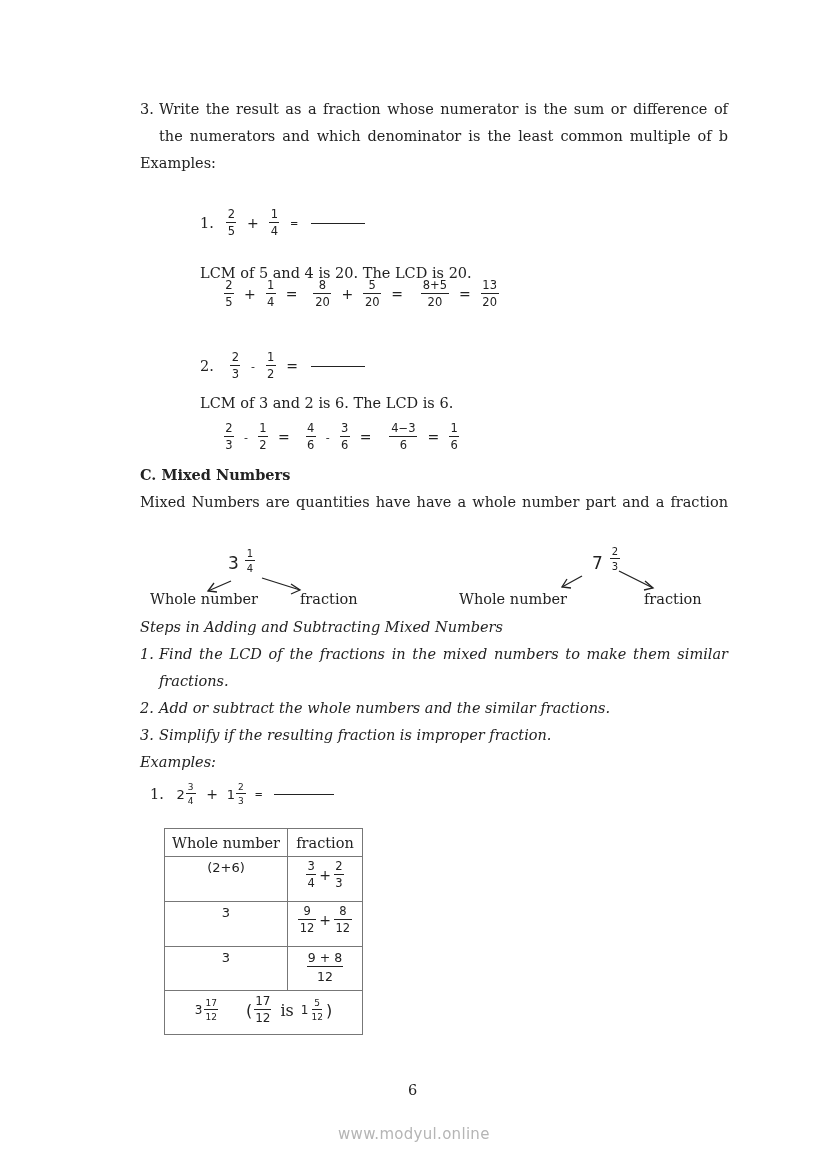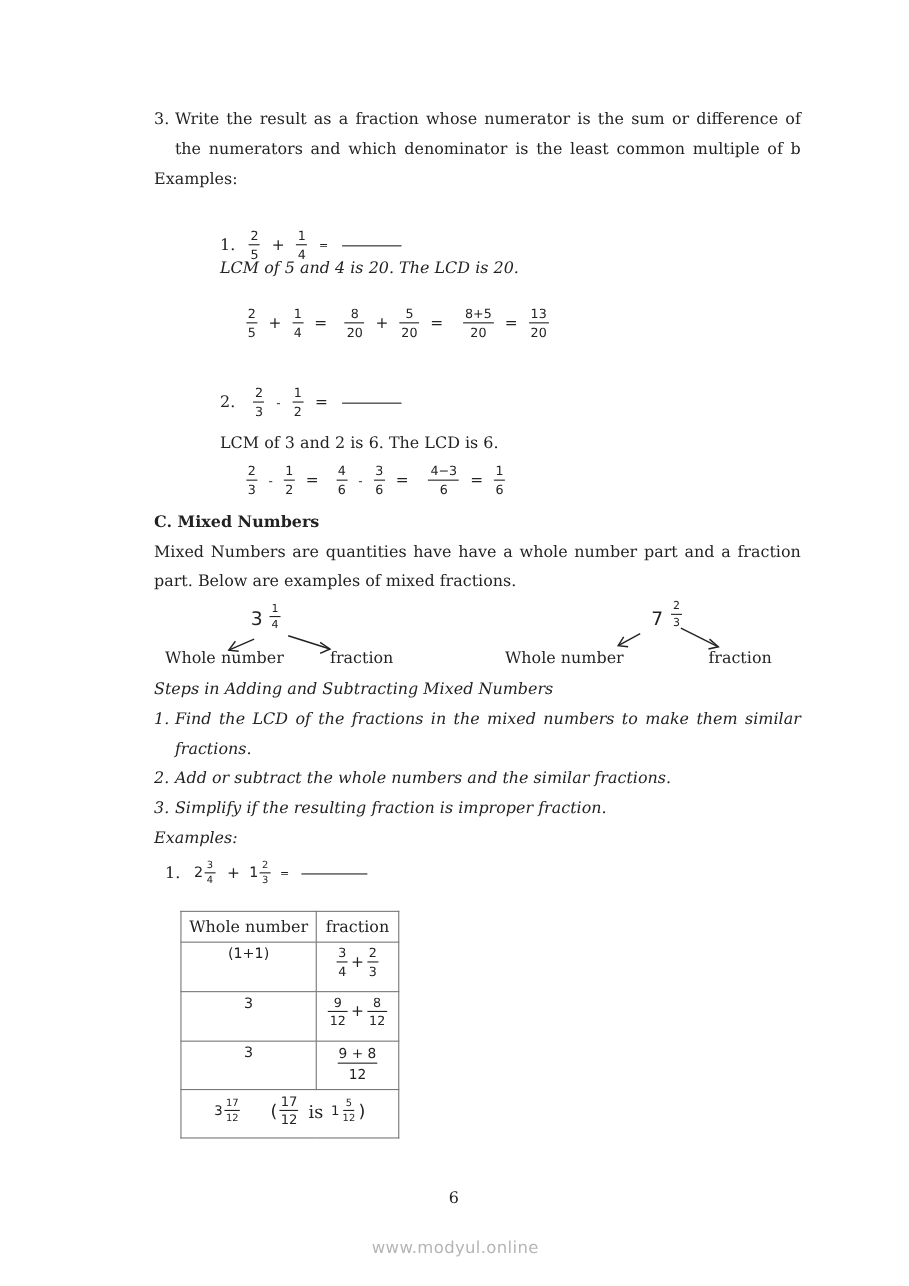--- a/index.html
+++ b/index.html
@@ -41,21 +41,21 @@
     </span>
   <span class="op">+</span>
   <span class="frac">
       <span class="num">1</span>
       <span class="den">4</span>
     </span>
   <span class="op" style="font-size:10px;">=</span>
   <span class="blank"></span>
 </div>
 
-<div class="abs serif" style="left:200px; top:236px;font-style:italic;">LCM of 5 and 4 is 20. The LCD is 20.</div>
+<div class="abs serif" style="left:200px; top:265px;">LCM of 5 and 4 is 20. The LCD is 20.</div>
 
 <div class="abs" style="left:222px; top:279px;">
   <span class="frac">
       <span class="num">2</span>
       <span class="den">5</span>
     </span>
   <span class="op">+</span>
   <span class="frac">
       <span class="num">1</span>
       <span class="den">4</span>
@@ -128,21 +128,20 @@
   <span class="frac">
       <span class="num">1</span>
       <span class="den">6</span>
     </span>
 </div>
 
 <div class="abs serif" style="left:140px; top:466px; font-weight:bold;">C. Mixed Numbers</div>
 
 <div class="para serif" style="top:489px;">
   <div class="justify">Mixed Numbers are quantities have have a whole number part and a fraction</div>
-  <div>part. Below are examples of mixed fractions.</div>
 </div>
 
 <div>
   <div class="abs sans" style="left:228px; top:553px; font-size:17px;">3</div>
   <span class="abs frac" style="left:243px; top:548px; font-size:10px; line-height:11px;">
       <span class="num">1</span>
       <span class="den">4</span>
     </span>
   <svg class="abs" width="826" height="40" style="left:0; top:570px;" viewBox="0 570 826 40">
     <line x1="231" y1="581" x2="208" y2="591" stroke="#222" stroke-width="1.3"></line>
@@ -203,21 +202,21 @@
   <span class="blank" style="width:60px;"></span>
 </div>
 
 <table class="mix">
   <tbody>
       <tr style="height:28px;">
     <td class="cell-txt" style="width:122px; vertical-align:middle;">Whole number</td>
     <td class="cell-txt" style="width:74px; vertical-align:middle;">fraction</td>
   </tr>
   <tr style="height:45px;">
-    <td class="cell-sans" style="padding-top:3px;">(1+1)</td>
+    <td class="cell-sans" style="padding-top:3px;">(2+6)</td>
     <td style="padding-top:3px;">
       <span class="frac">
             <span class="num">3</span>
             <span class="den">4</span>
           </span><span class="op" style="margin:0 1px;">+</span><span class="frac">
             <span class="num">2</span>
             <span class="den">3</span>
           </span>
     </td>
   </tr>

